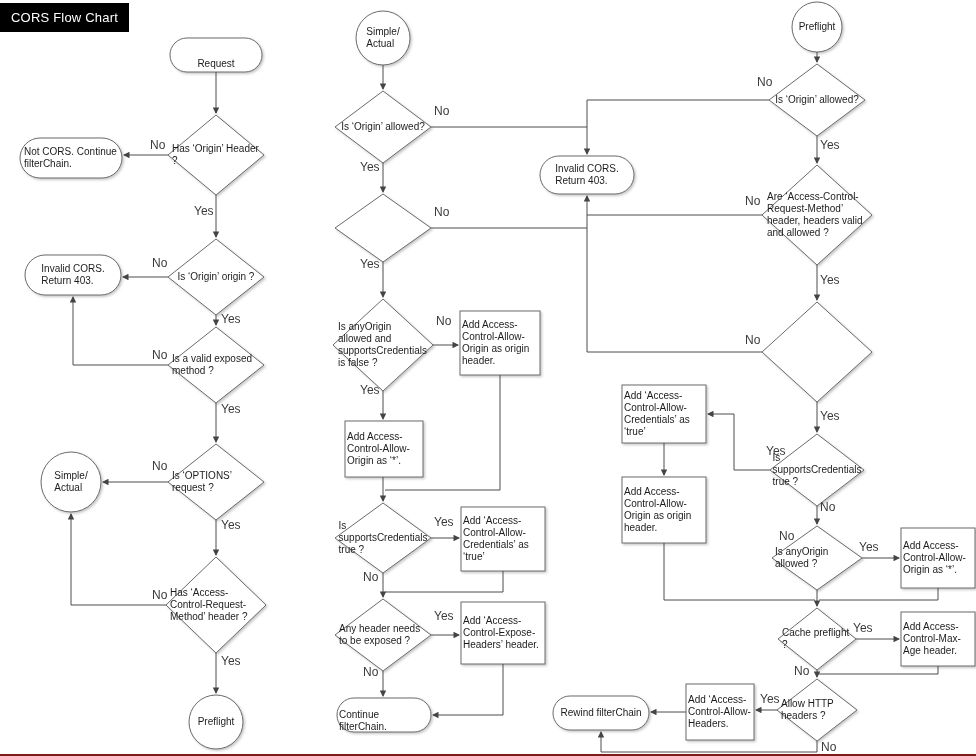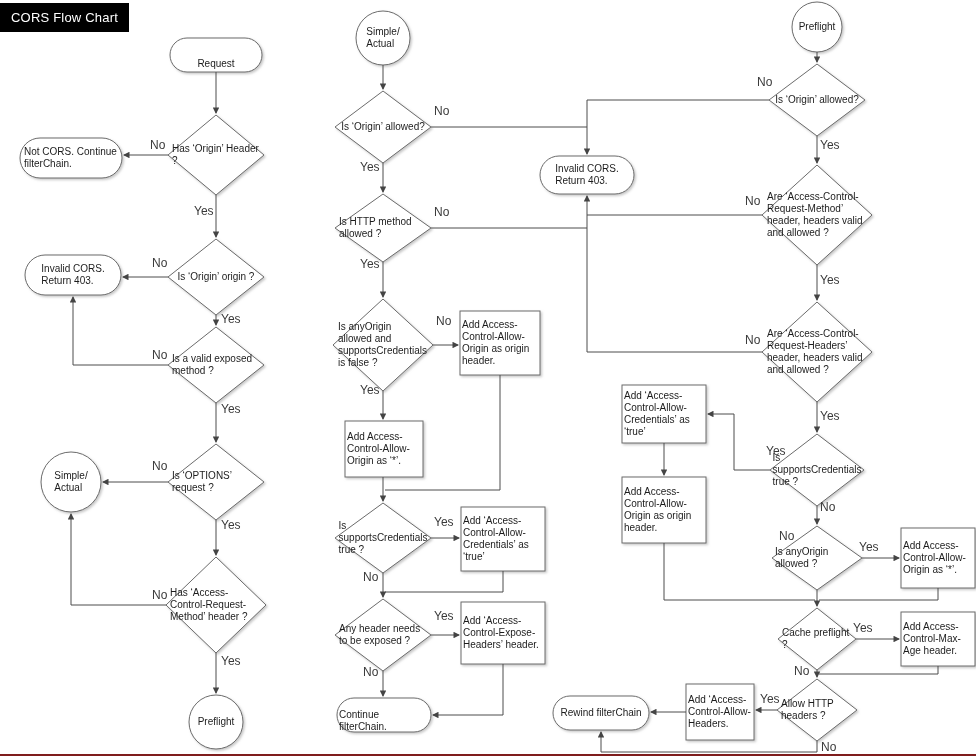--- a/index.html
+++ b/index.html
@@ -137,34 +137,32 @@
   <div class="node" style="left:41px;top:452px;width:60px;height:60px">Simple/
 Actual</div>
   <div class="node" style="left:170px;top:575px;width:92px;height:60px">Has ‘Access-Control-Request-Method’ header ?</div>
   <div class="node" style="left:189px;top:695px;width:54px;height:54px">Preflight</div>
 
   <div class="node" style="left:356px;top:11px;width:54px;height:54px">Simple/
 Actual</div>
   <div class="node" style="left:339px;top:103px;width:88px;height:48px">Is ‘Origin’ allowed?</div>
   <div class="node" style="left:544px;top:158px;width:86px;height:34px">Invalid CORS.
 Return 403.</div>
-  <div class="node" style="left:339px;top:204px;width:88px;height:48px">Is HTTP method allowed ?</div>
   <div class="node" style="left:338px;top:317px;width:90px;height:56px">Is anyOrigin allowed and supportsCredentials is false ?</div>
   <div class="node" style="left:462px;top:313px;width:76px;height:60px">Add Access-Control-Allow-Origin as origin header.</div>
   <div class="node" style="left:347px;top:423px;width:74px;height:52px">Add Access-Control-Allow-Origin as ‘*’.</div>
   <div class="node" style="left:339px;top:514px;width:88px;height:48px">Is supportsCredentials true ?</div>
   <div class="node" style="left:463px;top:509px;width:80px;height:60px">Add ‘Access-Control-Allow-Credentials’ as ‘true’</div>
   <div class="node" style="left:339px;top:611px;width:88px;height:48px">Any header needs to be exposed ?</div>
   <div class="node" style="left:463px;top:604px;width:80px;height:58px">Add ‘Access-Control-Expose-Headers’ header.</div>
   <div class="node" style="left:339px;top:699px;width:90px;height:44px">Continue filterChain.</div>
 
   <div class="node" style="left:792px;top:2px;width:50px;height:50px">Preflight</div>
   <div class="node" style="left:773px;top:76px;width:88px;height:48px">Is ‘Origin’ allowed?</div>
   <div class="node" style="left:767px;top:183px;width:100px;height:64px">Are ‘Access-Control-Request-Method’ header, headers  valid and allowed ?</div>
-  <div class="node" style="left:767px;top:320px;width:100px;height:64px">Are ‘Access-Control-Request-Headers’ header, headers valid and allowed ?</div>
   <div class="node" style="left:773px;top:446px;width:88px;height:48px">Is supportsCredentials true ?</div>
   <div class="node" style="left:624px;top:387px;width:80px;height:54px">Add ‘Access-Control-Allow-Credentials’ as ‘true’</div>
   <div class="node" style="left:624px;top:479px;width:80px;height:62px">Add Access-Control-Allow-Origin as origin header.</div>
   <div class="node" style="left:775px;top:540px;width:84px;height:36px">Is anyOrigin allowed ?</div>
   <div class="node" style="left:903px;top:530px;width:70px;height:56px">Add Access-Control-Allow-Origin as ‘*’.</div>
   <div class="node" style="left:782px;top:621px;width:70px;height:36px">Cache preflight ?</div>
   <div class="node" style="left:903px;top:614px;width:70px;height:50px">Add Access-Control-Max-Age header.</div>
   <div class="node" style="left:781px;top:692px;width:72px;height:36px">Allow HTTP headers ?</div>
   <div class="node" style="left:688px;top:686px;width:64px;height:52px">Add ‘Access-Control-Allow-Headers.</div>
   <div class="node" style="left:555px;top:697px;width:92px;height:32px">Rewind filterChain</div>

